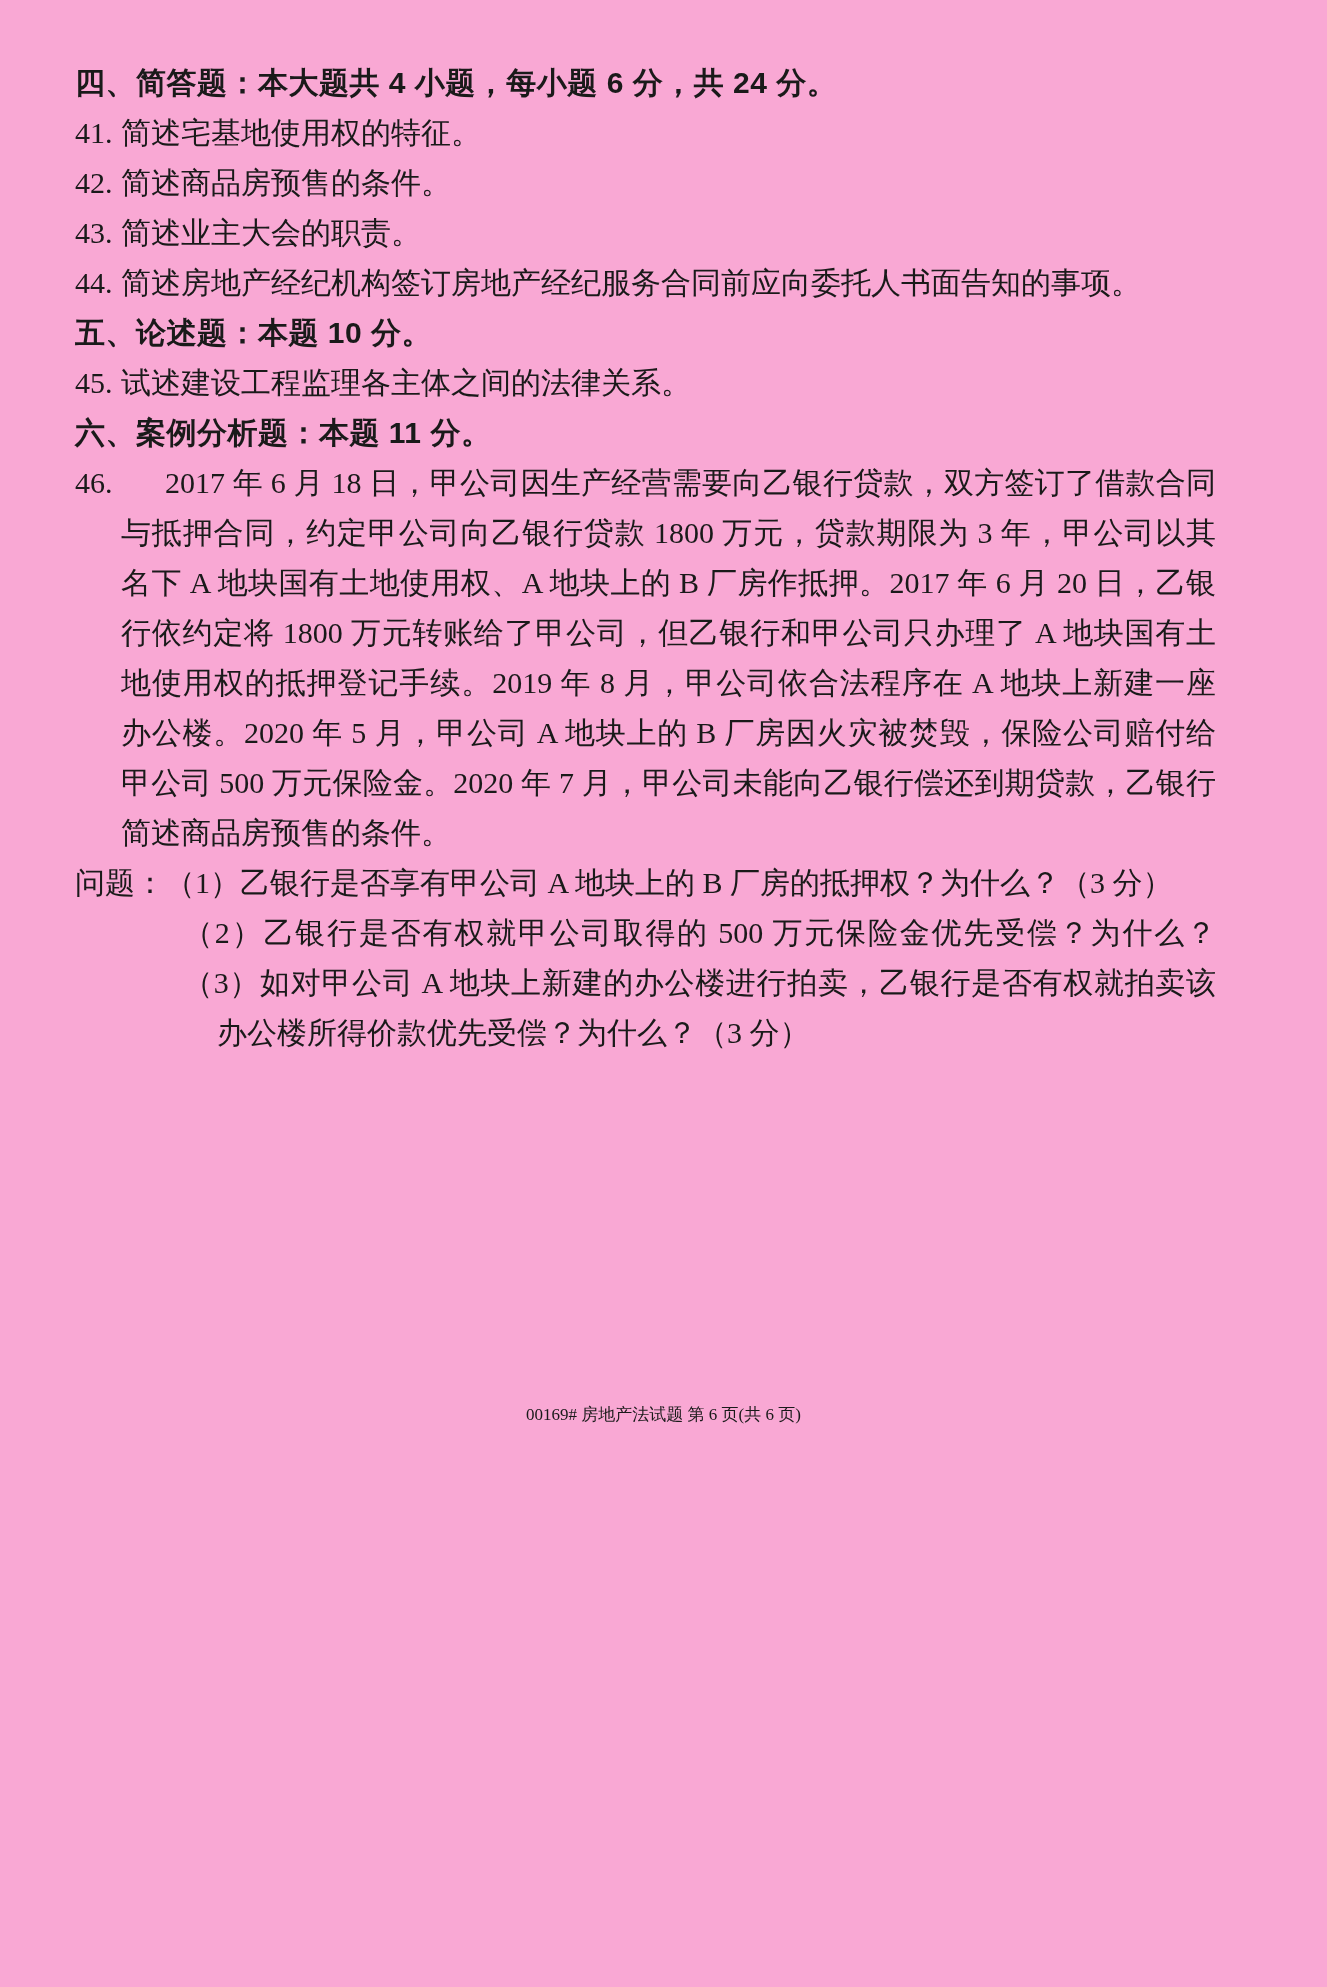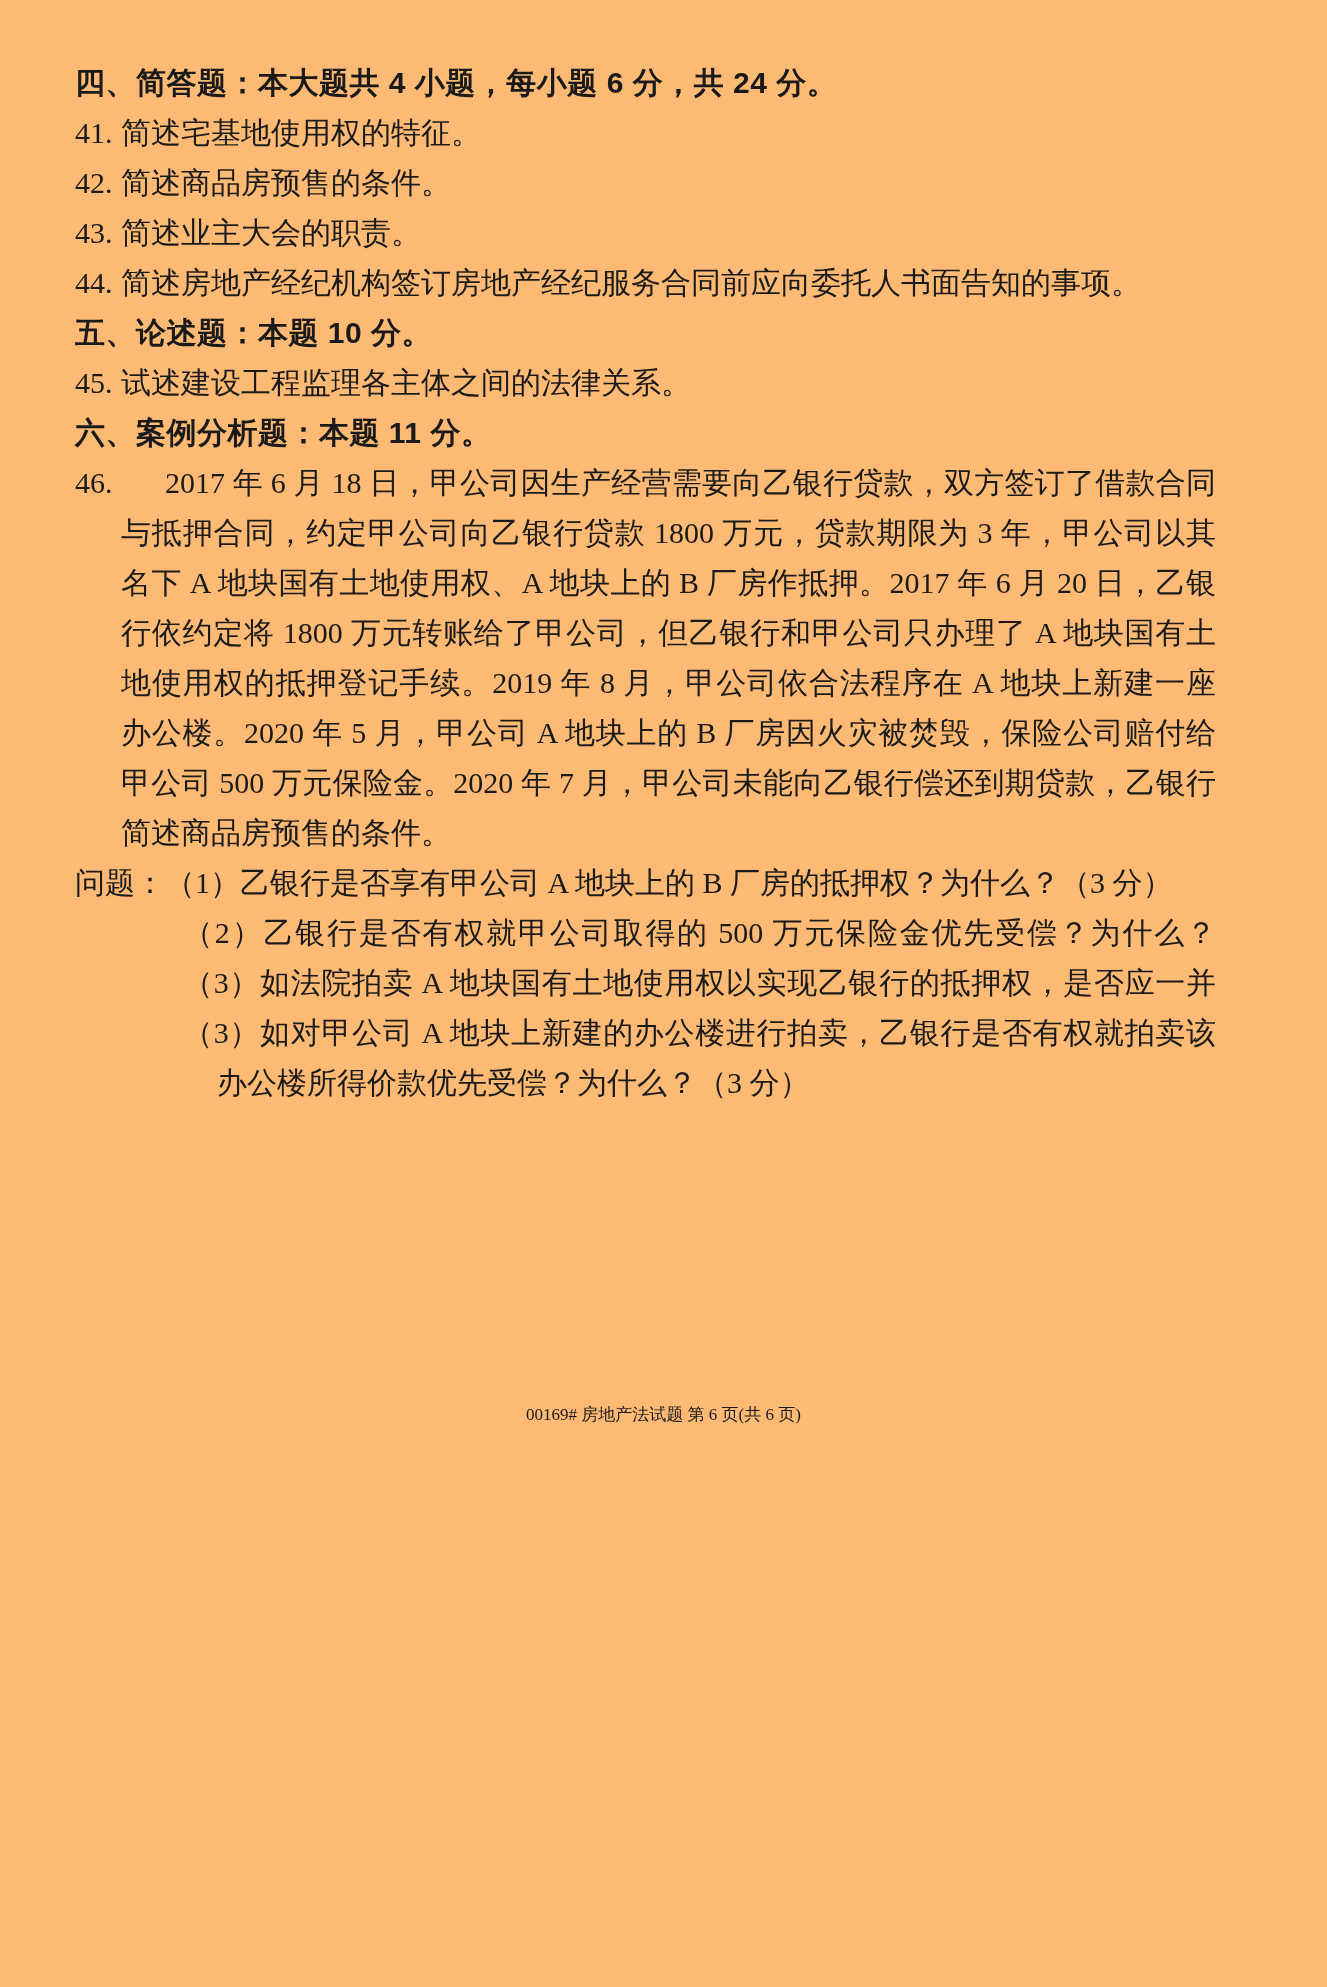--- a/index.html
+++ b/index.html
@@ -1,19 +1,19 @@
 <!DOCTYPE html>
 <html><head>
 <meta charset="utf-8">
 <style>
   html,body{margin:0;padding:0;background:#ffffff;}
   .page{
     position:relative;
     width:1327px;height:1987px;
-    background:#fdba74;
+    background:#f9a8d4;
     color:#1a1a1a;
     font-family:"Liberation Serif","DejaVu Serif",serif;
     overflow:hidden;
   }
   .content{
     position:absolute;
     left:75px;top:58px;
     width:1141px;
     font-size:30px;
   }
@@ -90,20 +90,19 @@
     <div class="line case-line jl">行依约定将 1800 万元转账给了甲公司，但乙银行和甲公司只办理了 A 地块国有土</div>
     <div class="line case-line jl">地使用权的抵押登记手续。2019 年 8 月，甲公司依合法程序在 A 地块上新建一座</div>
     <div class="line case-line jl">办公楼。2020 年 5 月，甲公司 A 地块上的 B 厂房因火灾被焚毁，保险公司赔付给</div>
     <div class="line case-line jl">甲公司 500 万元保险金。2020 年 7 月，甲公司未能向乙银行偿还到期贷款，乙银行</div>
     <div class="line case-last">简述商品房预售的条件。</div>
 
     <div class="line qrow">
       <span>问题：</span><span>（1）乙银行是否享有甲公司 A 地块上的 B 厂房的抵押权？为什么？（3 分）</span>
     </div>
     <div class="line qa jl">（2）乙银行是否有权就甲公司取得的 500 万元保险金优先受偿？为什么？</div>
-    <div class="line qa jl">（3）如法院拍卖 A 地块国有土地使用权以实现乙银行的抵押权，是否应一并</div>
     <div class="line qa jl">（3）如对甲公司 A 地块上新建的办公楼进行拍卖，乙银行是否有权就拍卖该</div>
     <div class="line qb">办公楼所得价款优先受偿？为什么？（3 分）</div>
 
   </div>
 
   <div class="footer">00169# 房地产法试题 第 6 页(共 6 页)</div>
 </div>
 
 </body></html>

